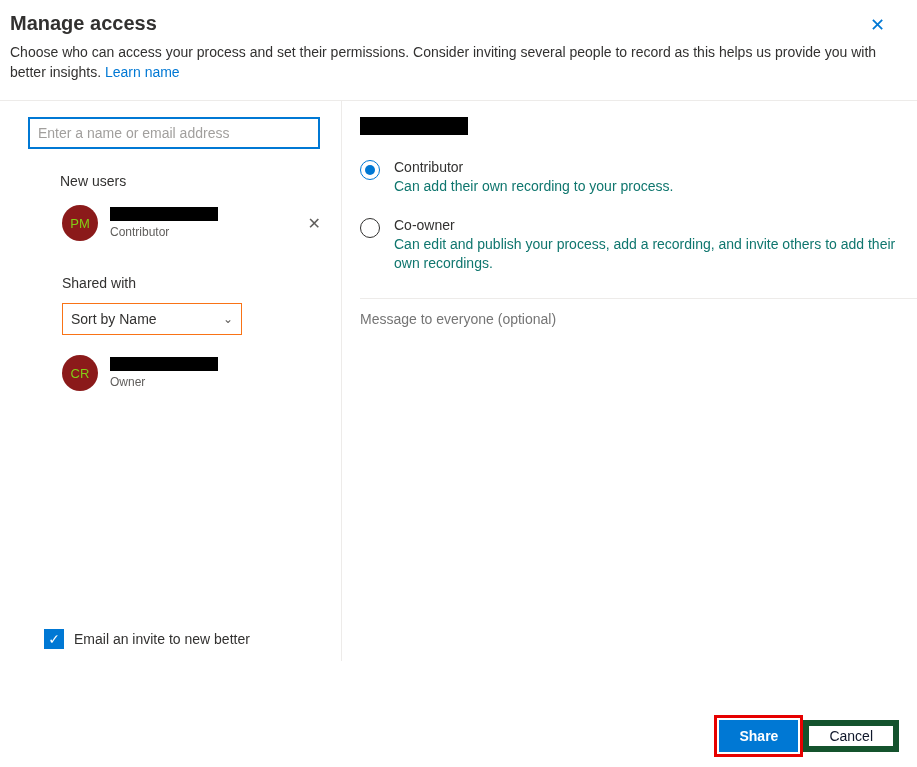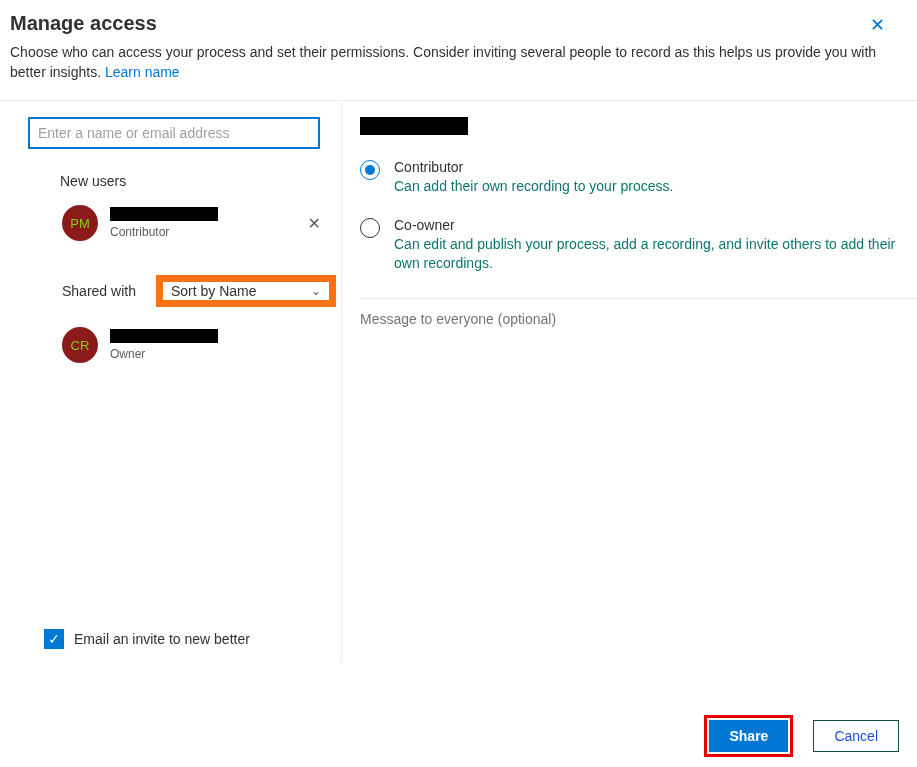--- a/index.html
+++ b/index.html
@@ -16,42 +16,42 @@
     .right { flex: 1; padding: 16px 0 0 18px; }
     .name-input { width: 292px; height: 32px; border: 2px solid #0078d4; padding: 0 8px; font-size: 14px; outline: none; }
     .name-input::placeholder { color: #a19f9d; }
     .section-heading { font-size: 14px; font-weight: 400; margin: 24px 0 12px 32px; color: #323130; }
     .user-row { display: flex; align-items: center; padding: 4px 16px 4px 34px; }
     .avatar { width: 36px; height: 36px; border-radius: 50%; display: flex; align-items: center; justify-content: center; color: #84cc16; font-size: 13px; font-weight: 400; background: #8b1a1a; flex-shrink: 0; }
     .user-col { margin-left: 12px; flex: 1; }
     .user-name-redacted { width: 108px; height: 14px; background: #000; }
     .user-role { font-size: 12px; color: #605e5c; margin-top: 4px; }
     .remove-x { font-size: 16px; color: #605e5c; cursor: pointer; padding: 4px; }
-    .shared-row { display: flex; align-items: center; gap: 20px; margin: 30px 0 16px 34px; }
+    .shared-row { display: flex; align-items: flex-start; gap: 12px; margin: 30px 0 16px 34px; flex-direction: column; }
     .shared-label { font-size: 14px; }
-    .sort-dd { width: 180px; height: 32px; border: 7px solid #f97316; padding: 0 8px; display: flex; align-items: center; justify-content: space-between; cursor: pointer; font-size: 14px; }
+    .sort-dd { width: 180px; height: 32px; border: 1px solid #f97316; padding: 0 8px; display: flex; align-items: center; justify-content: space-between; cursor: pointer; font-size: 14px; }
     .chevron { font-size: 12px; color: #605e5c; }
     .left-spacer { flex: 1; }
     .email-invite { display: flex; align-items: center; gap: 10px; padding: 12px 16px; }
     .checkbox { width: 20px; height: 20px; background: #0078d4; display: inline-flex; align-items: center; justify-content: center; color: #fff; font-size: 14px; cursor: pointer; }
     .selected-redacted { width: 108px; height: 18px; background: #000; margin-bottom: 24px; }
     .radio-option { display: flex; align-items: flex-start; gap: 14px; margin-bottom: 20px; padding-right: 4px; }
     .radio { width: 20px; height: 20px; border: 1px solid #323130; border-radius: 50%; display: flex; align-items: center; justify-content: center; flex-shrink: 0; margin-top: 1px; cursor: pointer; }
     .radio.selected { border-color: #0078d4; }
     .radio .dot { width: 10px; height: 10px; border-radius: 50%; background: #0078d4; }
     .radio-body { flex: 1; }
     .radio-title { font-size: 14px; color: #323130; }
     .radio-desc { font-size: 14px; color: #0f766e; line-height: 1.4; margin-top: 2px; }
     .msg-divider { border-top: 1px solid #edebe9; margin: 24px 0 0 0; }
     .msg-input { width: 100%; border: none; padding: 12px 0 0 0; font-size: 14px; color: #0f766e; outline: none; resize: none; font-family: inherit; }
-    .footer { position: absolute; bottom: 10px; right: 18px; display: flex; gap: 20px; align-items: center; }
+    .footer { position: absolute; bottom: 10px; right: 18px; display: flex; gap: 0; align-items: center; }
     .share-wrap { border: 3px solid #e60000; padding: 2px; }
     .btn { height: 32px; padding: 0 20px; font-size: 14px; cursor: pointer; border: none; font-family: inherit; }
     .btn-primary { background: #0078d4; color: #fff; font-weight: 600; }
-    .btn-secondary { background: #fff; border: 1px solid #14532d; color: #1d4ed8; }
+    .btn-secondary { background: #fff; border: 6px solid #14532d; color: #0f172a; }
   </style>
 </head>
 <body>
 
 <div class="header">
   <div class="header-row">
     <div class="title">Manage access</div>
     <div class="close">✕</div>
   </div>
   <div class="desc">

